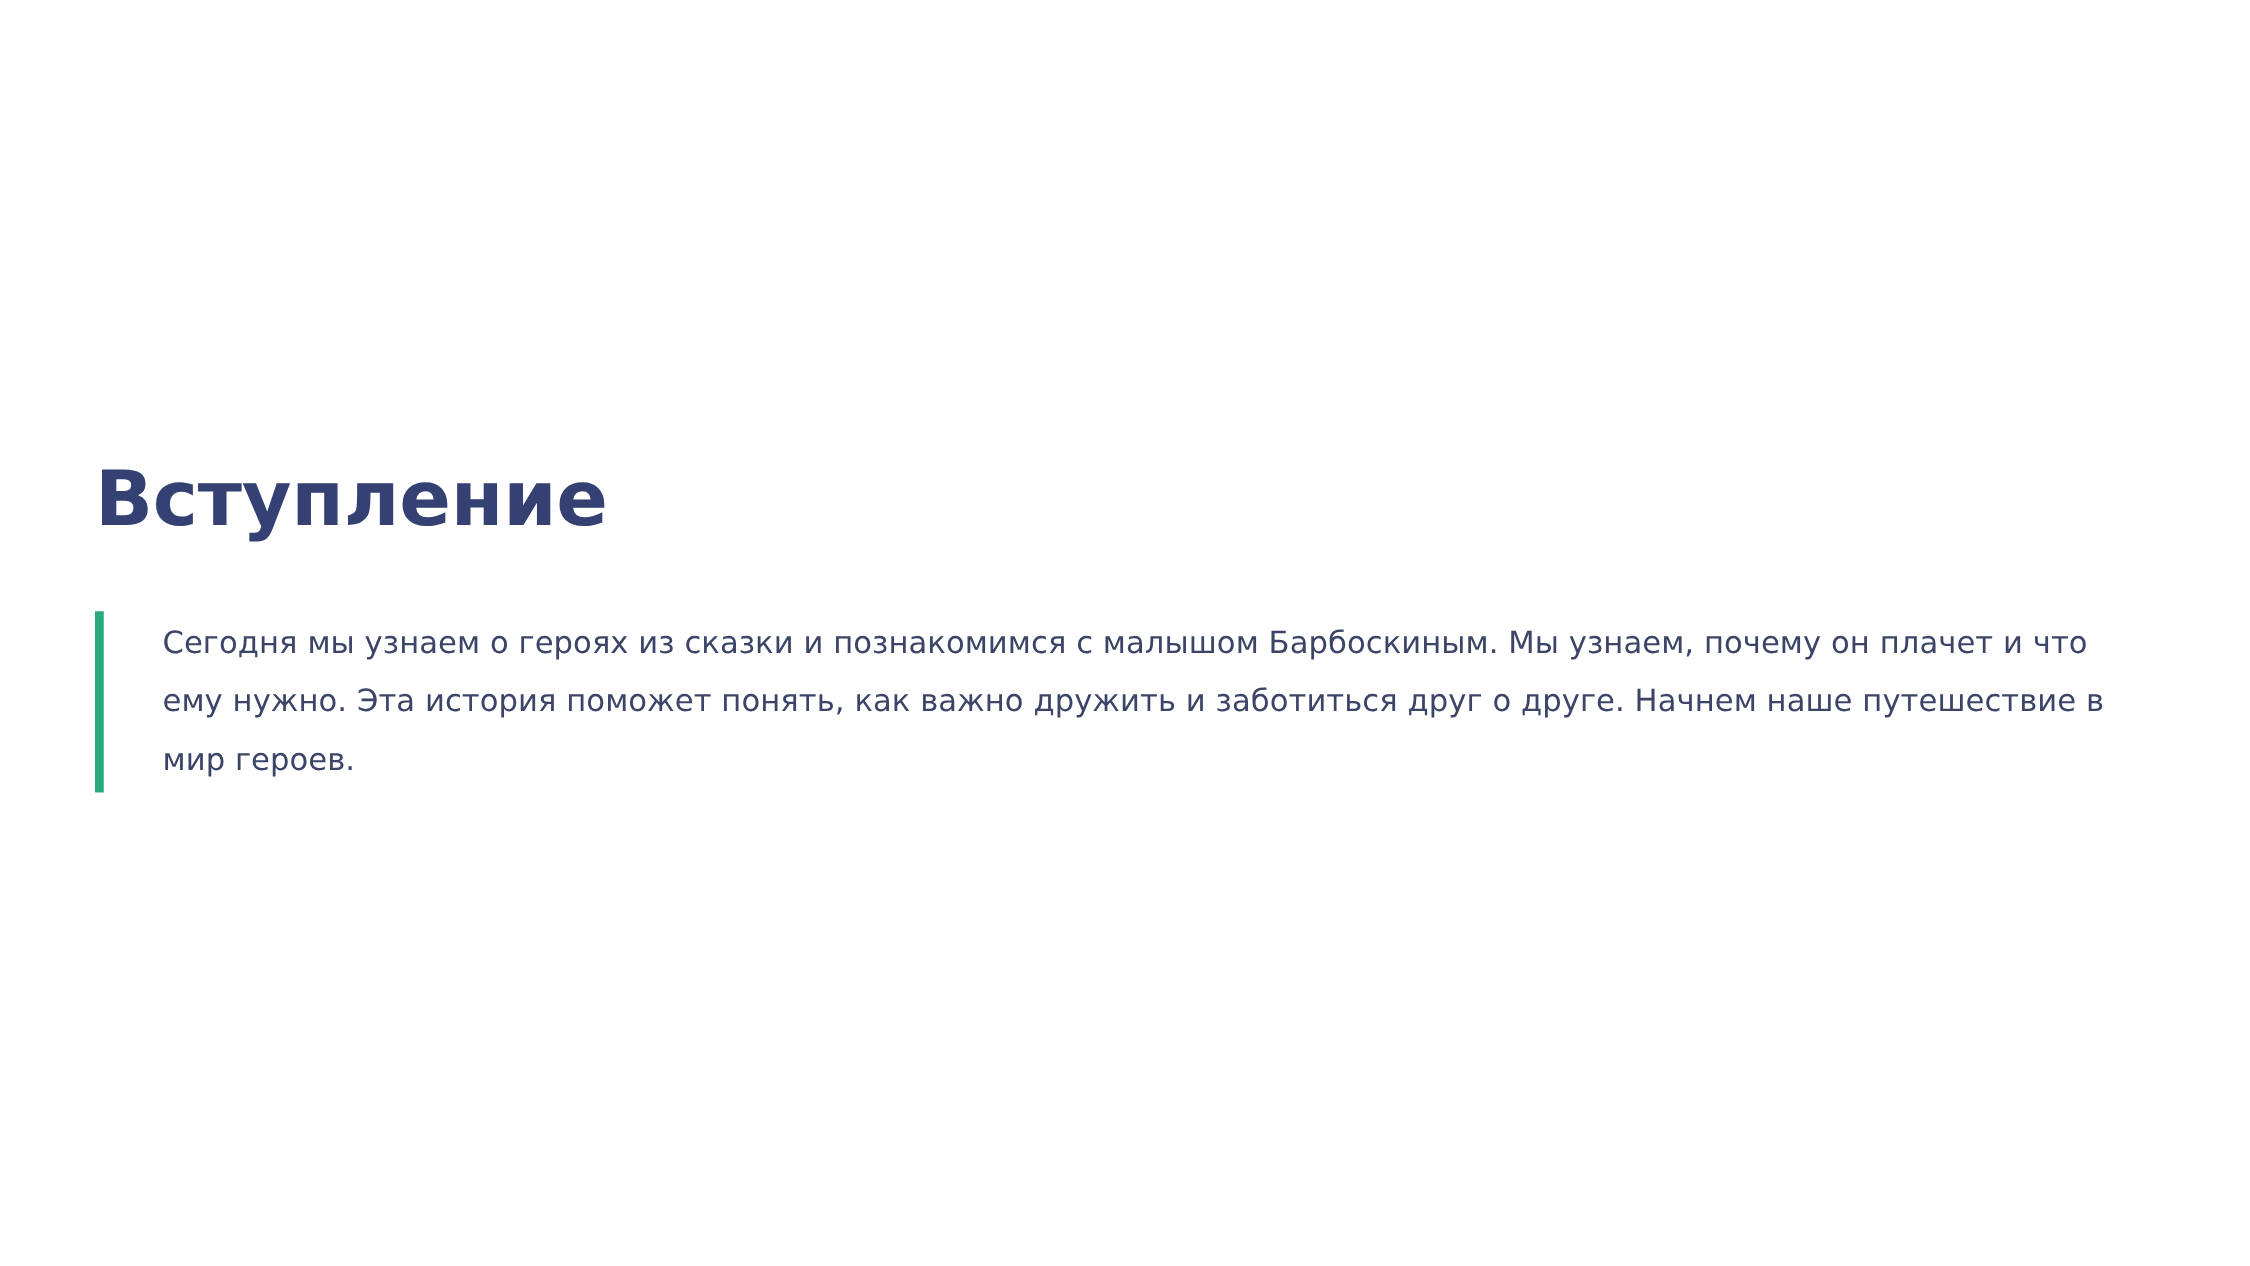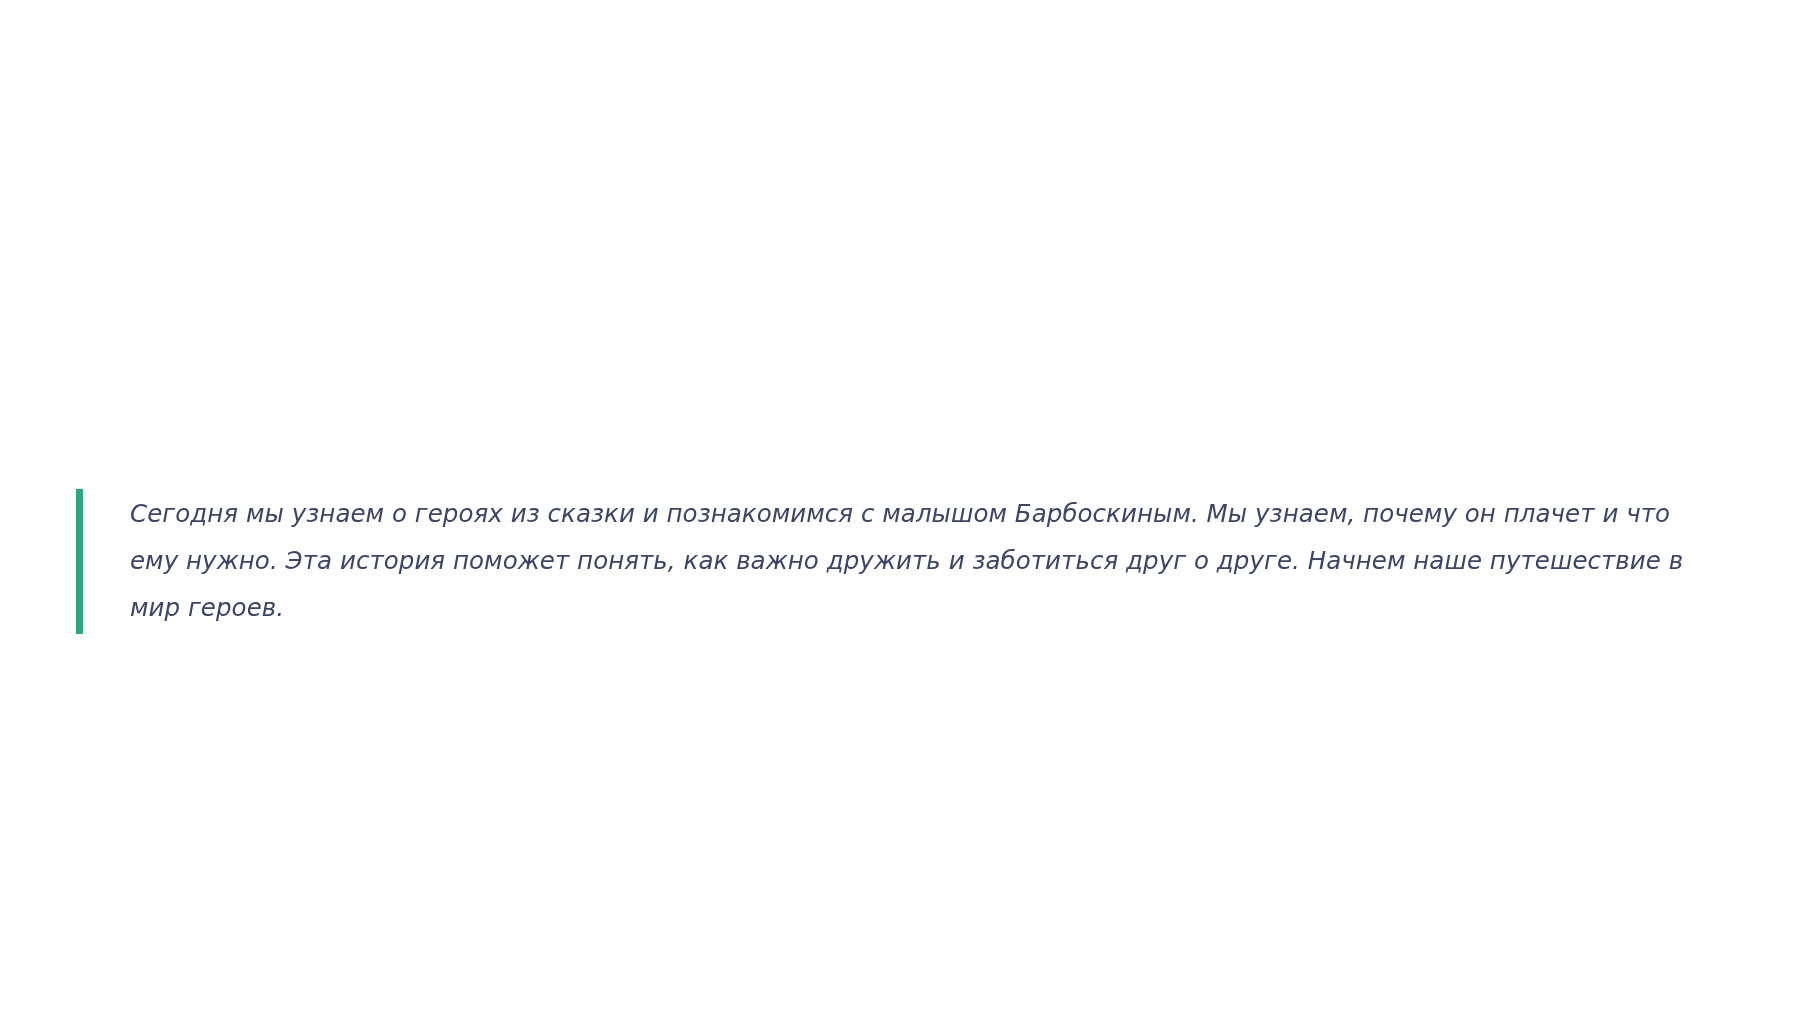--- a/index.html
+++ b/index.html
@@ -55,40 +55,40 @@
     background: #2aa87e;
     border-radius: 0px;
     align-self: stretch;
   }
 
   .body-text-wrap {
     flex: 1 1 auto;
     padding-left: 47px;
     padding-top: 1px;
     padding-bottom: 3px;
-    font-style: italic;
   }
 
   .body-text {
     margin: 0;
     font-family: "DejaVu Sans", "Liberation Sans", sans-serif;
     font-size: 24.5px;
     line-height: 47px;
     font-weight: 400;
     color: #3c4568;
     letter-spacing: 0.05px;
     text-align: left;
     max-width: 1580px;
   }
 </style>
 </head>
 <body>
 
 <div class="slide">
 
+  <h1 class="slide-title">Вступление</h1>
 
   <div class="body-block">
     <div class="accent-bar"></div>
     <div class="body-text-wrap">
       <p class="body-text">Сегодня мы узнаем о героях из сказки и познакомимся с малышом Барбоскиным. Мы узнаем, почему он плачет и что ему нужно. Эта история поможет понять, как важно дружить и заботиться друг о друге. Начнем наше путешествие в мир героев.</p>
     </div>
   </div>
 
 </div>
 

